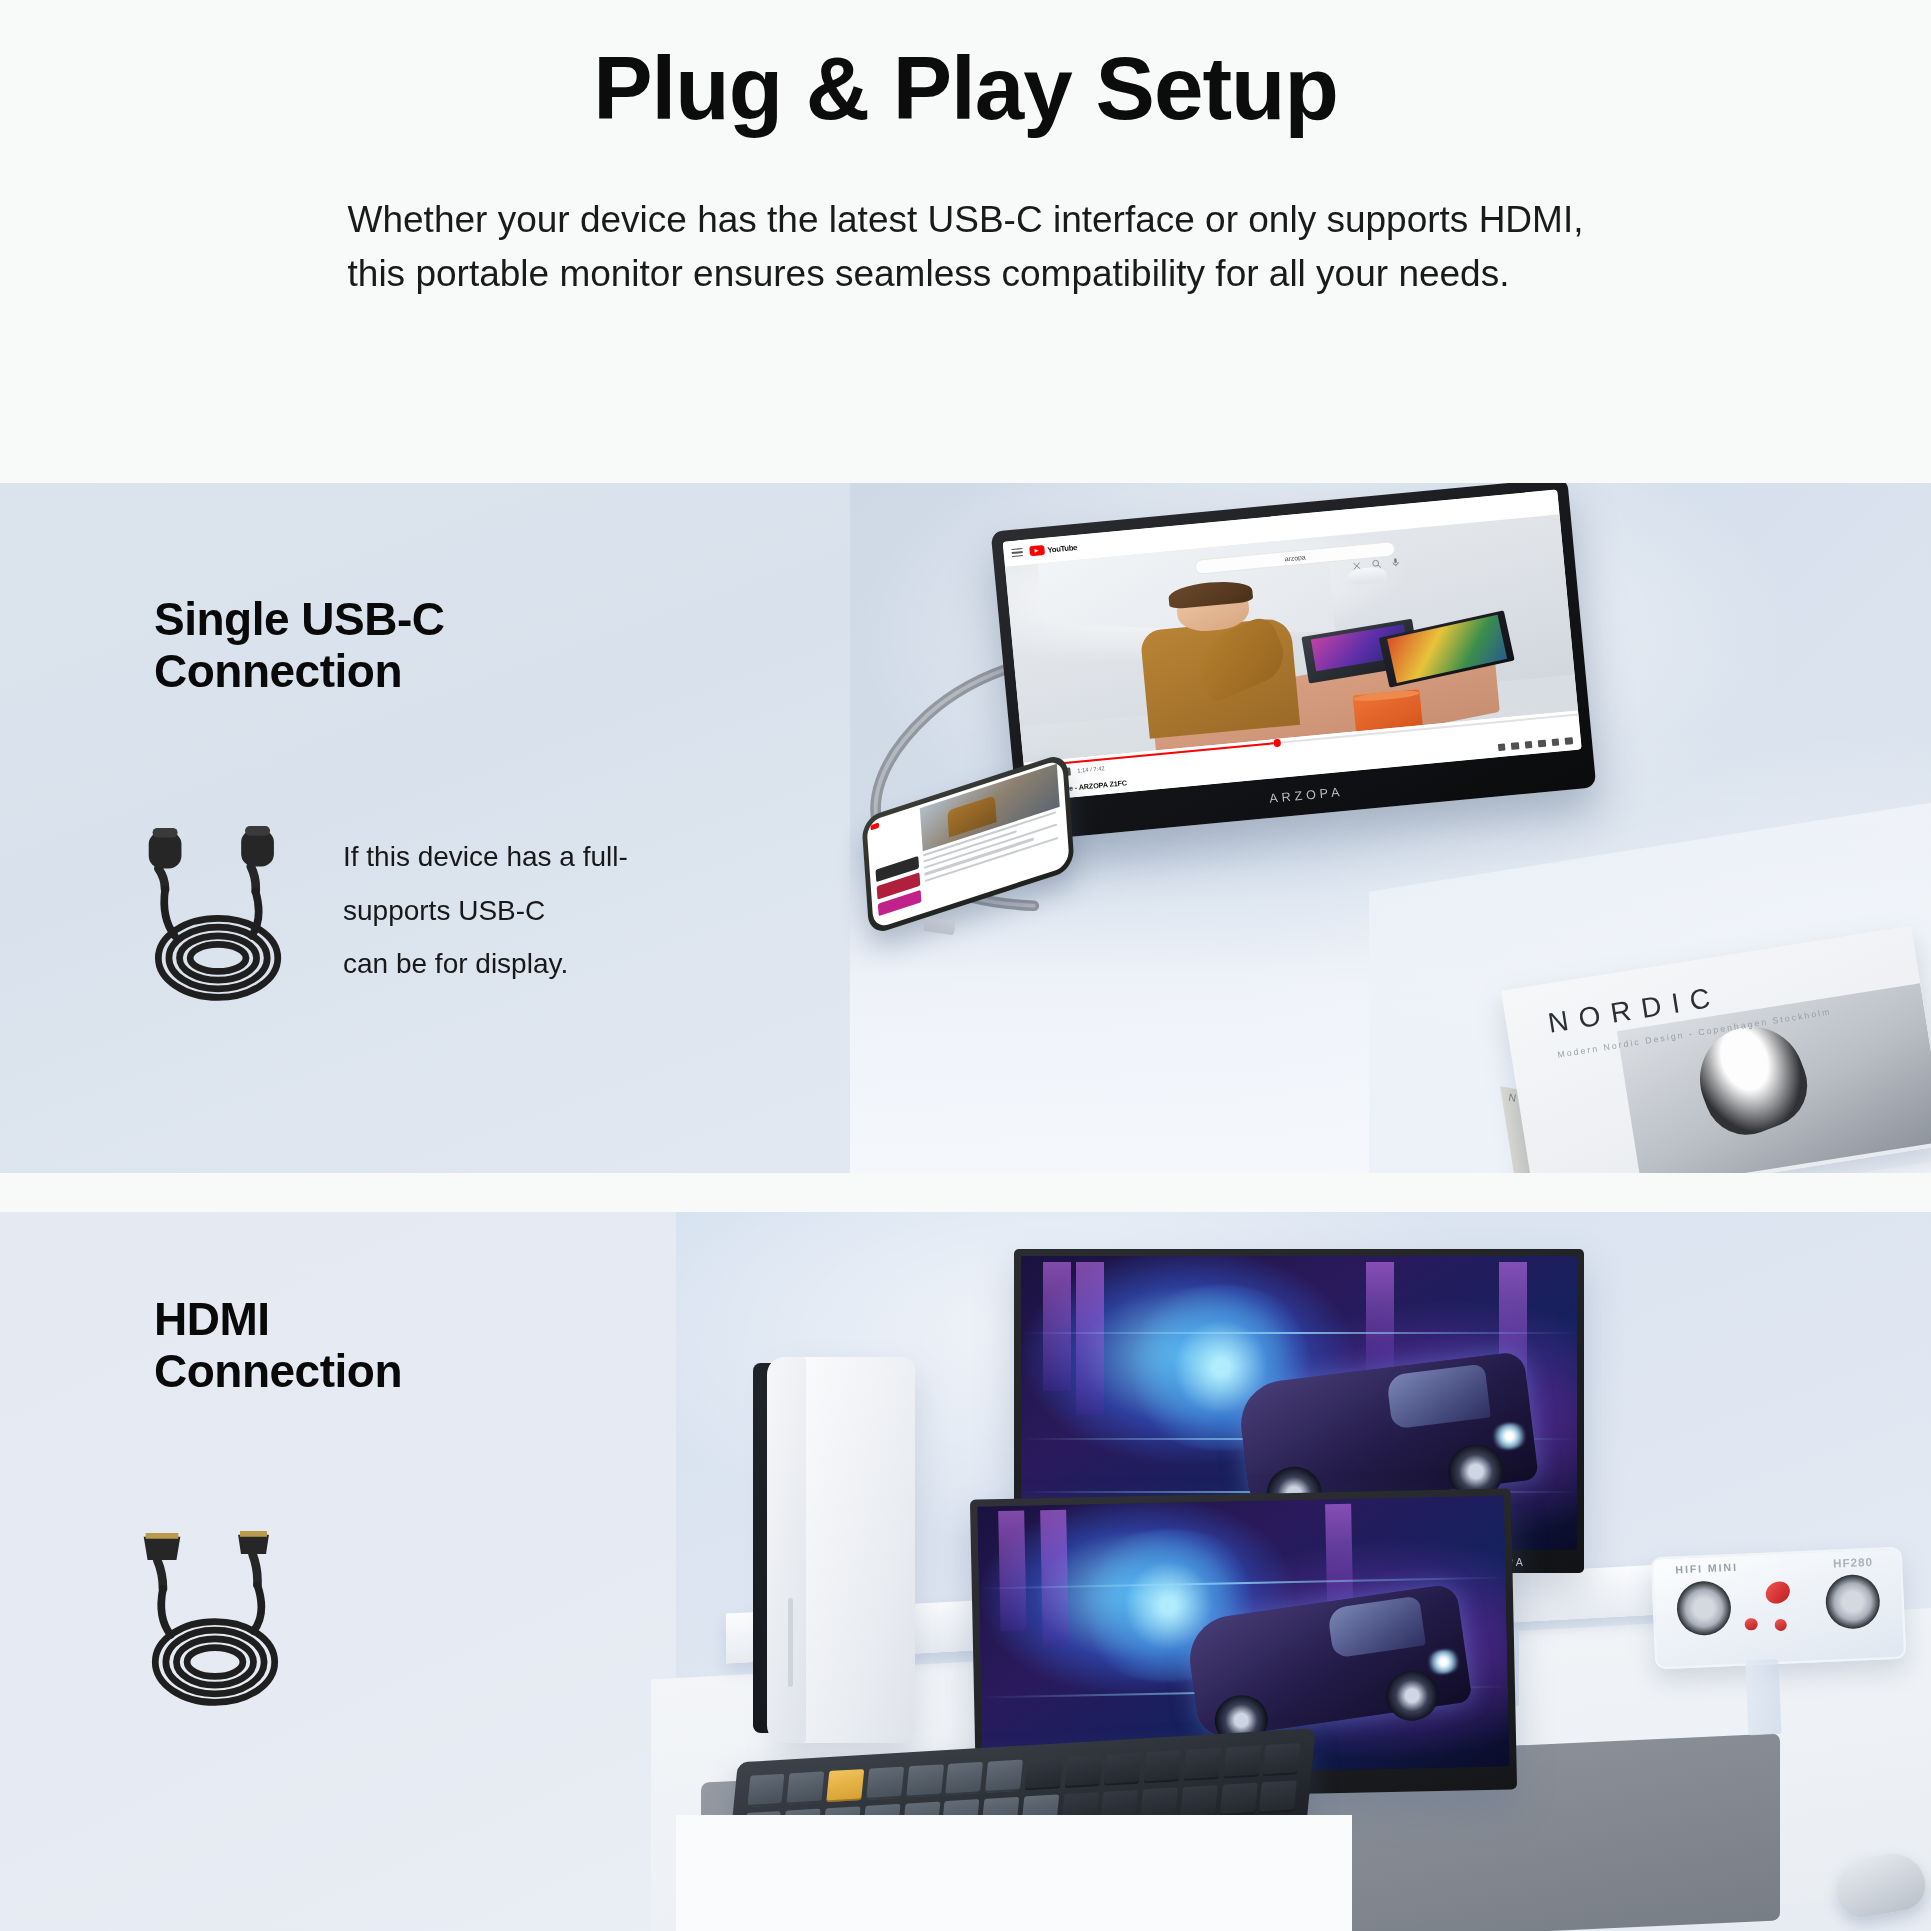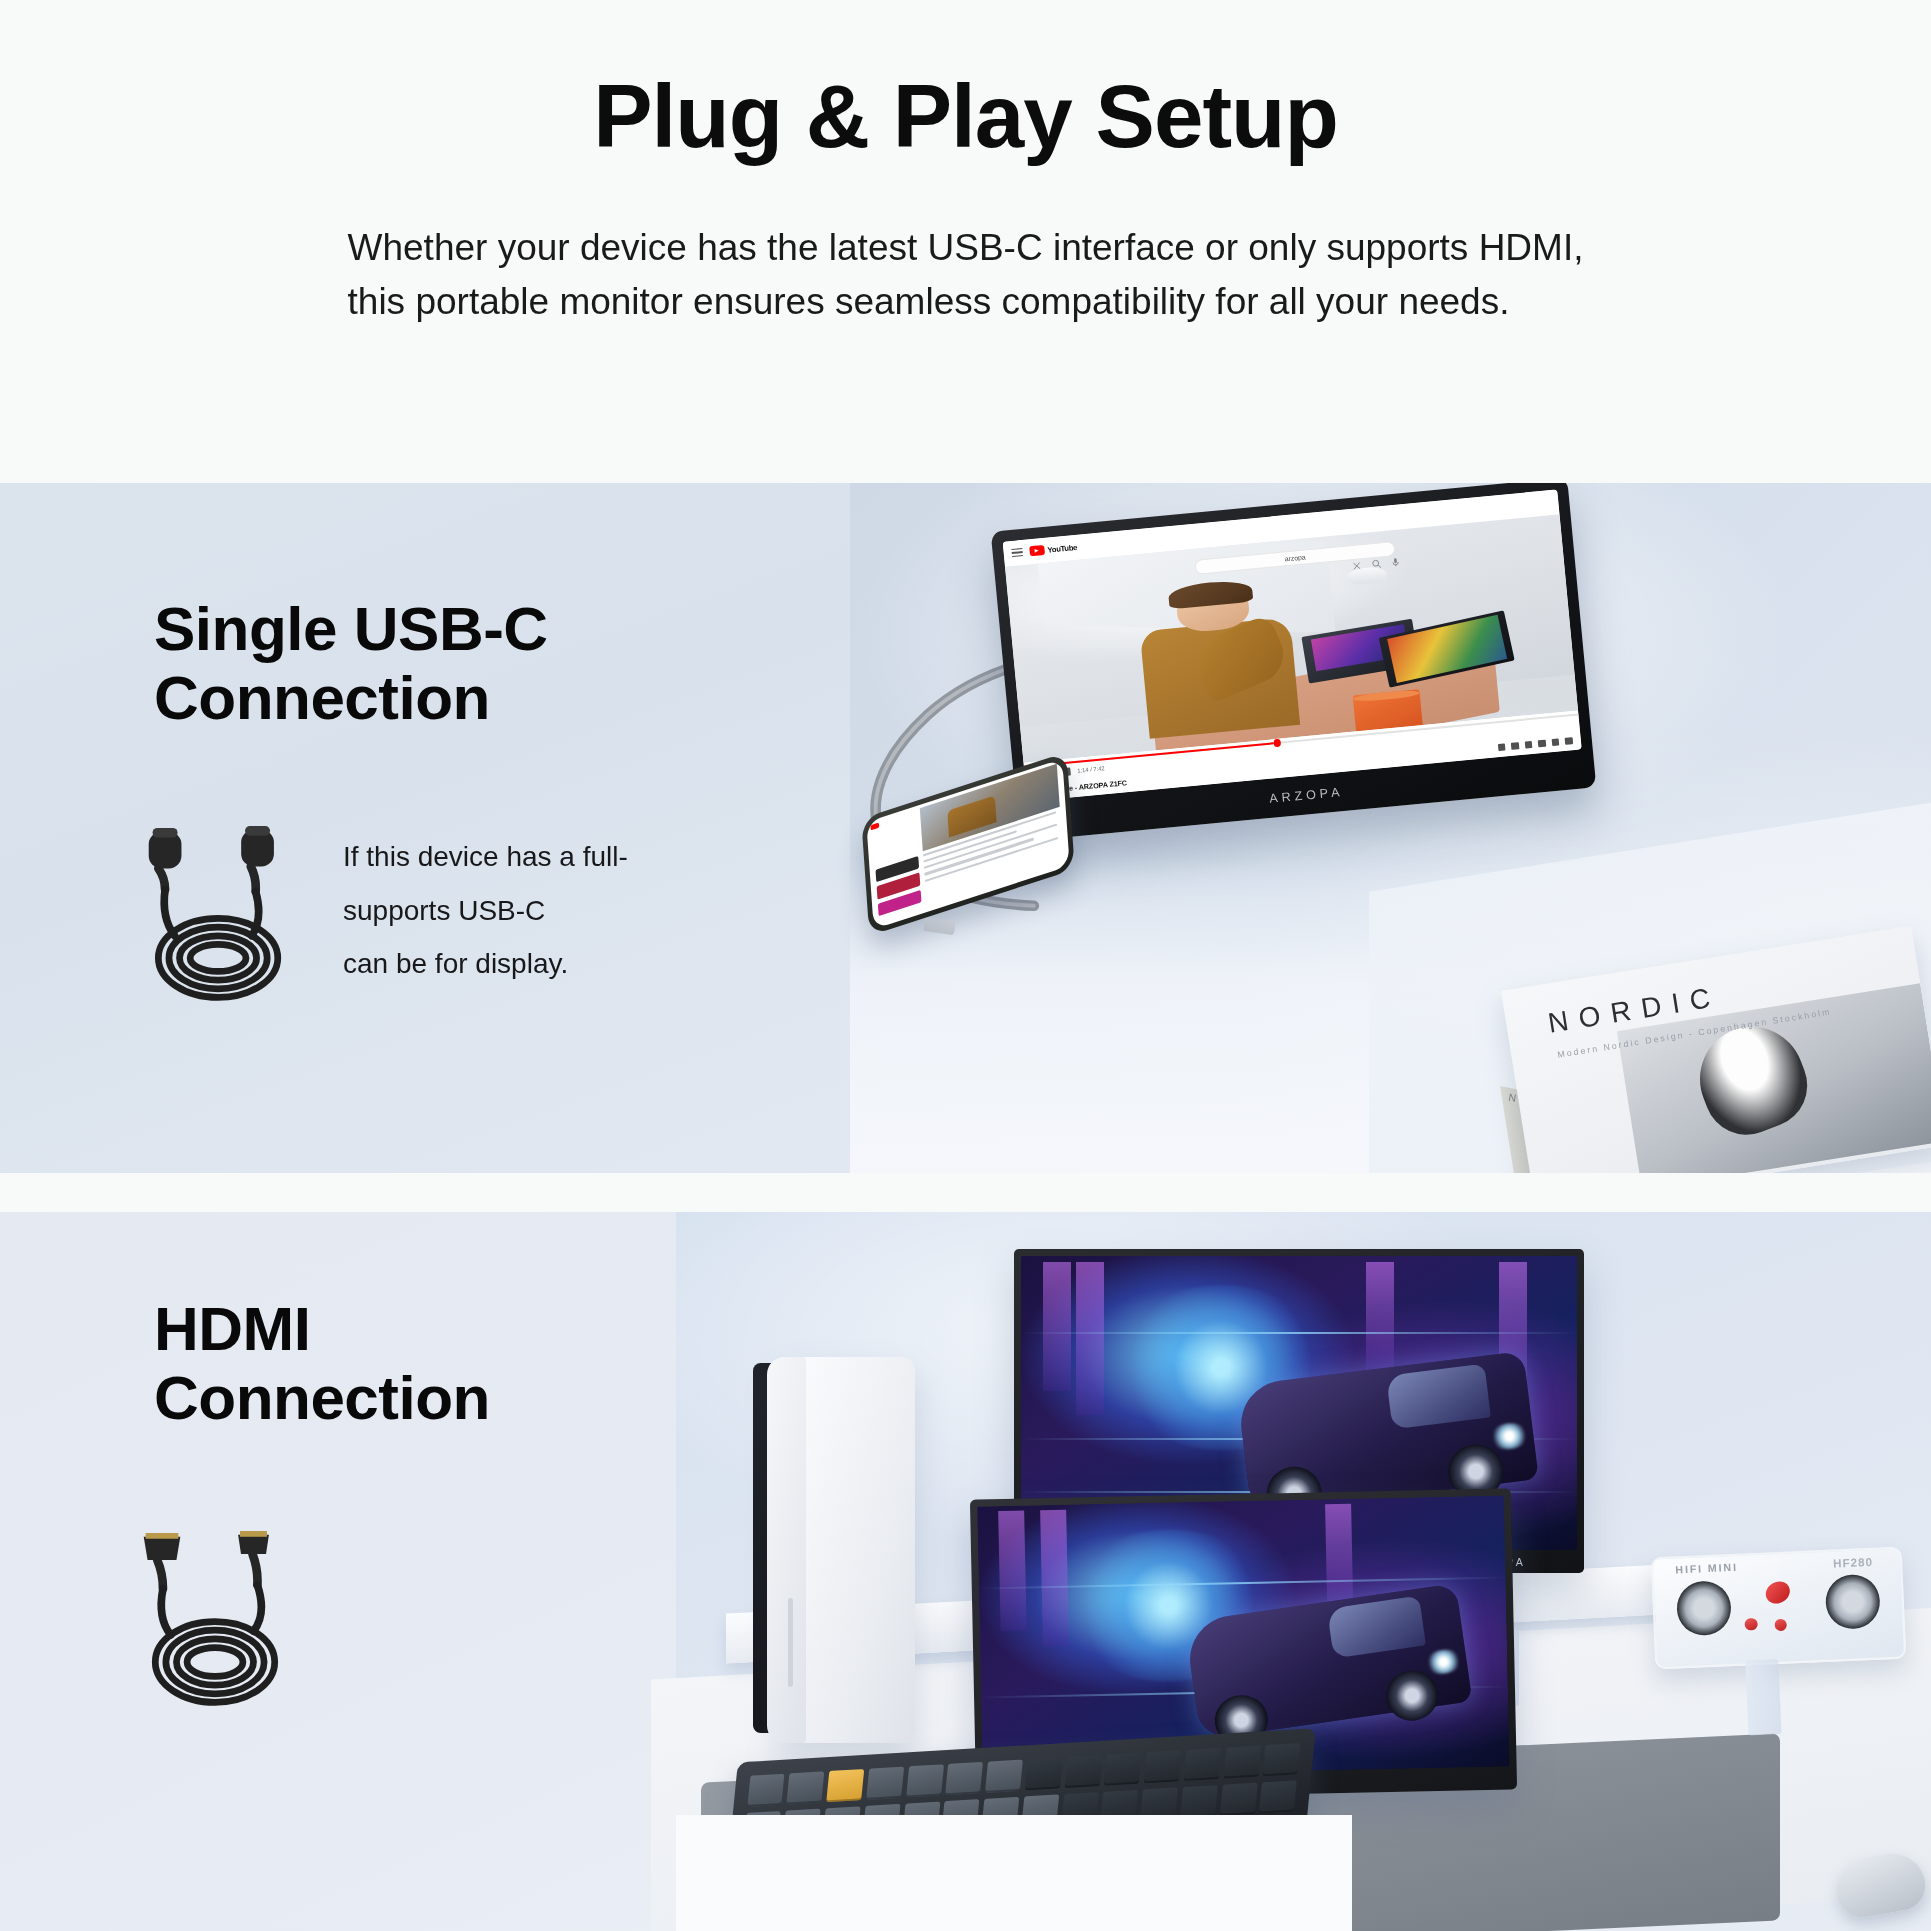--- a/index.html
+++ b/index.html
@@ -11,21 +11,21 @@
     position:relative;
   }
 
   
   .header {
     position:absolute; left:0; top:0; width:1931px; height:483px;
     background:#f8f9f9;
     display:flex; flex-direction:column; align-items:center;
   }
   .page-title {
-    margin-top:72px;
+    margin-top:44px;
     font-size:89px;
     font-weight:800;
     letter-spacing:-1px;
     color:#0c0c0c;
     line-height:1;
   }
   .subtitle {
     margin-top:60px;
     font-size:37px;
     color:#1a1a1a;
@@ -50,21 +50,21 @@
     background:#f8f9f9;
   }
   .panel-hdmi {
     top:1212px; height:719px;
     background:linear-gradient(155deg,#e4e9f2 0%,#e6ebf3 40%,#eaeef5 70%,#eef1f6 100%);
   }
 
   
   .copy { position:absolute; left:154px; }
   .panel-heading {
-    font-size:62px; font-weight:800; color:#090909;
+    font-size:46px; font-weight:800; color:#090909;
     line-height:1.12; letter-spacing:-0.5px;
   }
   .feature-row {
     position:absolute; display:flex; align-items:flex-start; gap:39px;
   }
   .cable-ill { width:169px; height:183px; flex:none; }
   .feature-text {
     font-size:28px; line-height:1.92; color:#18181a; font-weight:400;
     max-width:406px; padding-top:3.9px;
   }

